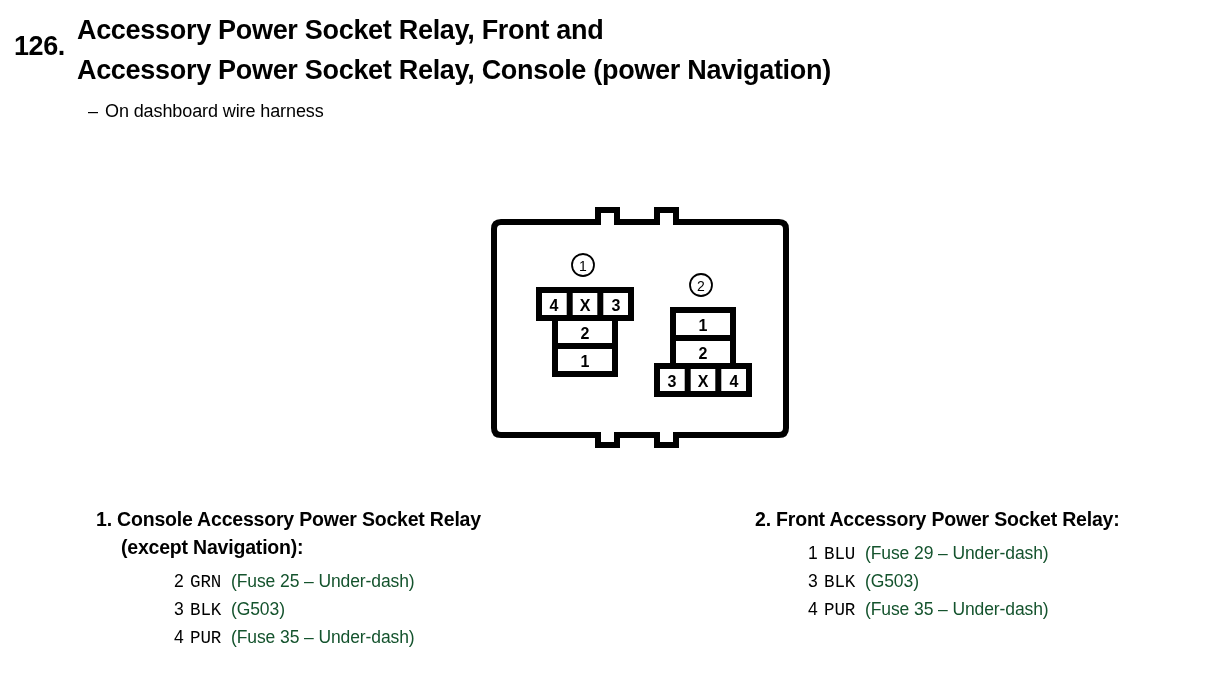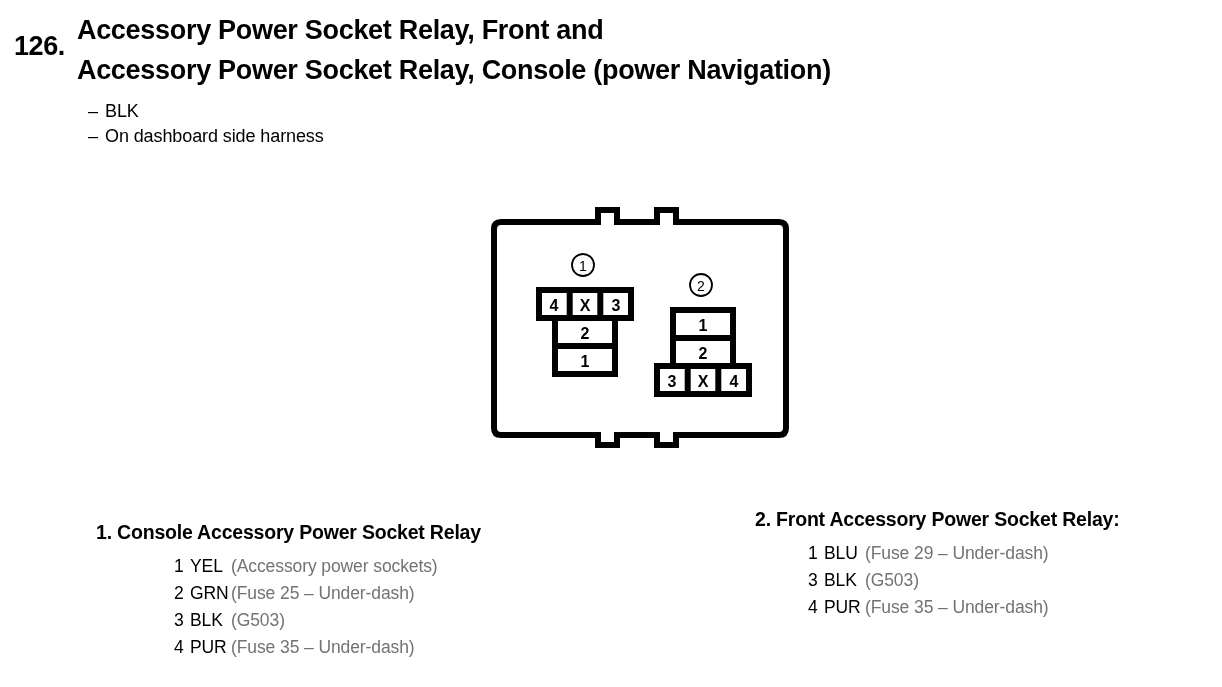--- a/index.html
+++ b/index.html
@@ -74,21 +74,21 @@
     height: 270px;
   }
   #relay-diagram svg {
     display: block;
   }
 
   
   .legend-col {
     position: absolute;
   }
-  #legend-col-1 { left: 96px; top: 518px; width: 600px; }
+  #legend-col-1 { left: 96px; top: 505px; width: 600px; }
   #legend-col-2 { left: 755px; top: 505px; width: 495px; }
 
   .legend-title {
     font-size: 19.5px;
     font-weight: bold;
     line-height: 28px;
     letter-spacing: -0.2px;
     white-space: nowrap;
   }
   .legend-title-indent {
@@ -107,44 +107,42 @@
     white-space: nowrap;
     letter-spacing: -0.1px;
   }
   .pin-num {
     display: inline-block;
     width: 16px;
   }
   .pin-color {
     display: inline-block;
     min-width: 41px;
+    font-family: Liberation Mono, monospace;
   }
   .pin-desc {
-    color: #737373;
+    color: #14532d;
   }
 </style>
 </head>
 <body>
 
 <div id="heading-block">
   <div class="heading-row">
     <div id="section-number">126.</div>
     <div id="heading-lines">
       <div class="heading-line">Accessory Power Socket Relay, Front and</div>
       <div class="heading-line">Accessory Power Socket Relay, Console (power Navigation)</div>
     </div>
   </div>
 </div>
 
 <div id="notes-list">
   <div class="note-item">
-    <span class="note-dash">–</span><span>BLK</span>
-  </div>
-  <div class="note-item">
-    <span class="note-dash">–</span><span>On dashboard side harness</span>
+    <span class="note-dash">–</span><span>On dashboard wire harness</span>
   </div>
 </div>
 
 <div id="relay-diagram">
   <svg width="330" height="270" viewBox="0 0 330 270" xmlns="http://www.w3.org/2000/svg">
 
     <path d="M 14,36
              L 14,235
              Q 14,242 21,242
              L 118,242
@@ -202,24 +200,22 @@
       <text x="192" y="194" text-anchor="middle" font-family="'Liberation Sans', sans-serif" font-size="16" font-weight="bold" fill="#000000">3</text>
       <text x="223" y="194" text-anchor="middle" font-family="'Liberation Sans', sans-serif" font-size="16" font-weight="bold" fill="#000000">X</text>
       <text x="254" y="194" text-anchor="middle" font-family="'Liberation Sans', sans-serif" font-size="16" font-weight="bold" fill="#000000">4</text>
     </g>
 
   </svg>
 </div>
 
 <div class="legend-col" id="legend-col-1">
   <div class="legend-title">1. Console Accessory Power Socket Relay</div>
+  <div class="legend-title legend-title-indent">(except Navigation):</div>
   <div class="legend-pins">
-    <div class="pin-row">
-      <span class="pin-num">1</span><span class="pin-color">YEL</span><span class="pin-desc">(Accessory power sockets)</span>
-    </div>
     <div class="pin-row">
       <span class="pin-num">2</span><span class="pin-color">GRN</span><span class="pin-desc">(Fuse 25 – Under-dash)</span>
     </div>
     <div class="pin-row">
       <span class="pin-num">3</span><span class="pin-color">BLK</span><span class="pin-desc">(G503)</span>
     </div>
     <div class="pin-row">
       <span class="pin-num">4</span><span class="pin-color">PUR</span><span class="pin-desc">(Fuse 35 – Under-dash)</span>
     </div>
   </div>

